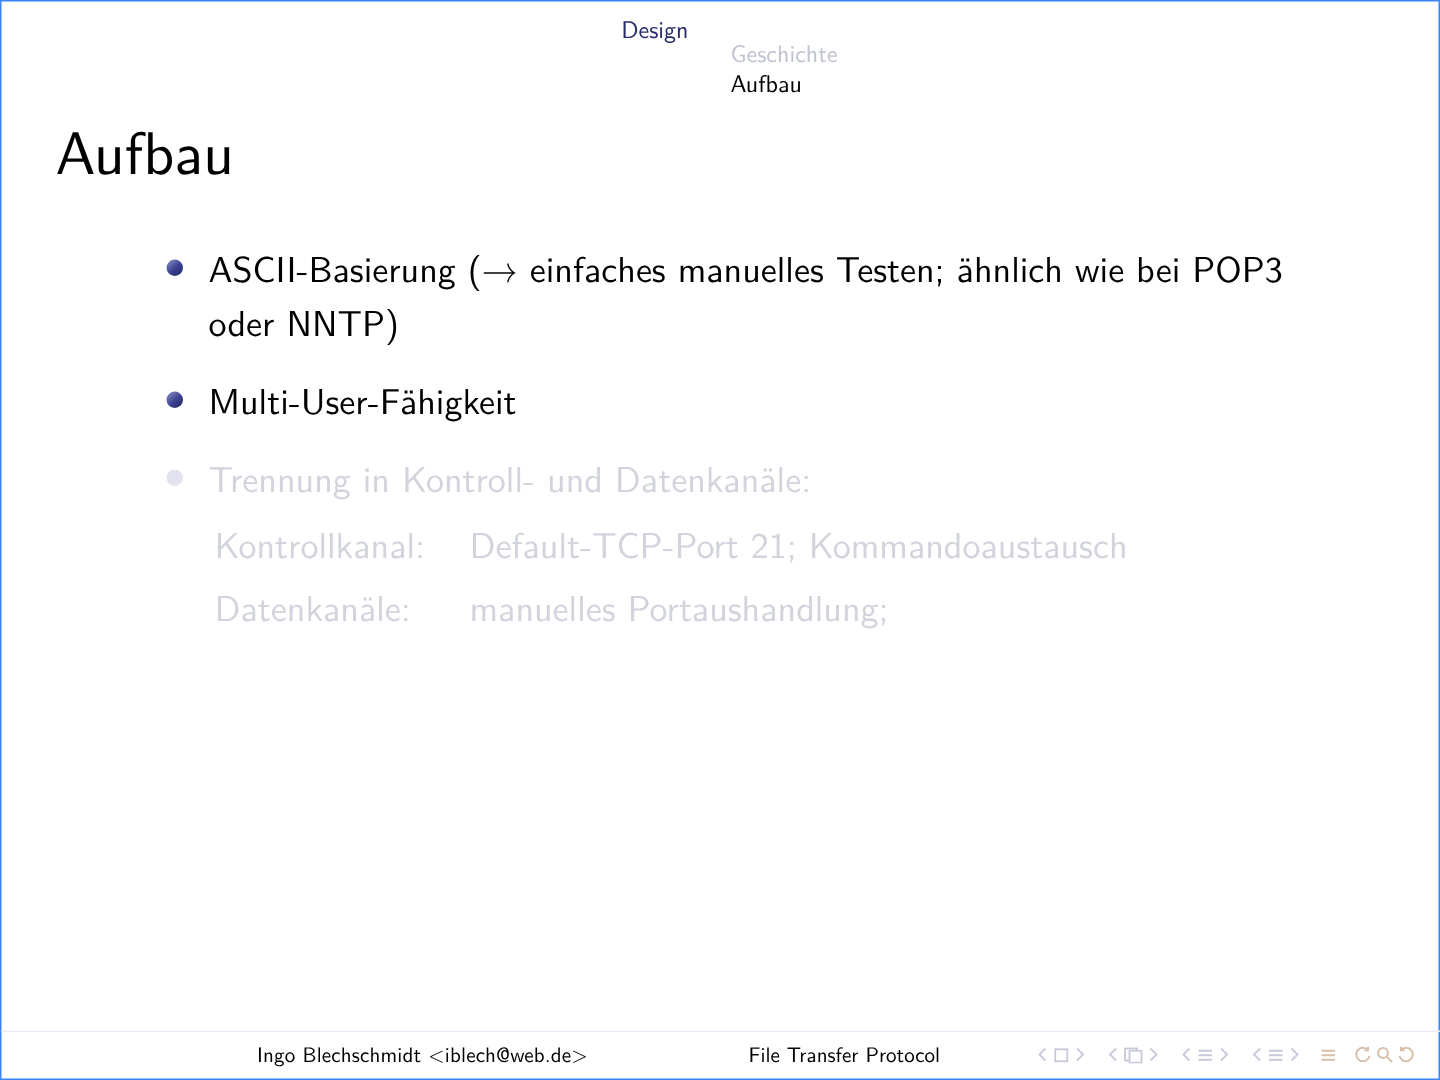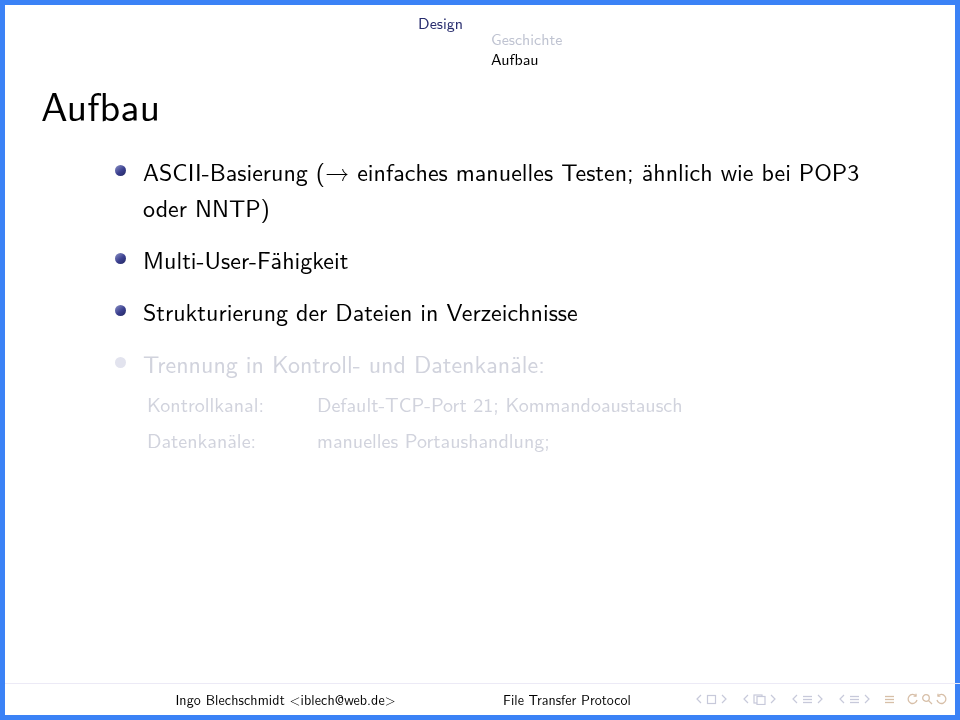--- a/index.html
+++ b/index.html
@@ -11,21 +11,21 @@
     font-family: "Latin Modern Sans", "Computer Modern Sans", "Lucida Grande", "DejaVu Sans", "Segoe UI", Arial, sans-serif;
     position: relative;
     color: #000;
     overflow: hidden;
   }
   
   .slide {
     position: absolute;
     left: 0; top: 0; width: 960px; height: 720px;
     background: #fff;
-    border: 5px solid #3b82f6;
+    border: 1px solid #3b82f6;
   }
 
   
   .topnav {
     position: absolute;
     top: 8px;
     left: 0;
     width: 960px;
     display: flex;
     flex-direction: row;
@@ -55,21 +55,21 @@
     top: 70px;
     font-size: 40px;
     font-weight: 400;
     color: #000;
   }
 
   
   .content {
     position: absolute;
     left: 110px;
-    top: 148px;
+    top: 160px;
     width: 770px;
     font-size: 24px;
     line-height: 1.5;
   }
   .itemize { list-style: none; padding: 0; margin: 0; }
   .itemize > li {
     position: relative;
     padding-left: 28px;
     margin-bottom: 16px;
   }
@@ -87,21 +87,21 @@
   }
   .dim { color: #d1d3dd; }
 
   .desc {
     display: grid;
     grid-template-columns: 160px 1fr;
     column-gap: 10px;
     row-gap: 6px;
     margin-top: 8px;
     margin-left: 4px;
-    font-size: 20px;
+    font-size: 24px;
   }
   .desc .term { white-space: nowrap; }
   .desc .def {}
 
   
   .footbar {
     position: absolute;
     left: 0;
     bottom: 0;
     width: 960px;
@@ -160,23 +160,20 @@
 
   <div class="frametitle">Aufbau</div>
 
   <div class="content">
     <ul class="itemize">
       <li>
         <span>ASCII-Basierung (→ einfaches manuelles Testen; ähnlich wie bei POP3 oder NNTP)</span>
       </li>
       <li>
         <span>Multi-User-Fähigkeit</span>
-      </li>
-      <li>
-        <span>Strukturierung der Dateien in Verzeichnisse</span>
       </li>
       <li class="dim">
         <span>Trennung in Kontroll- und Datenkanäle:</span>
         <div class="desc dim">
           <div class="term">Kontrollkanal:</div>
           <div class="def">Default-TCP-Port 21; Kommandoaustausch</div>
           <div class="term">Datenkanäle:</div>
           <div class="def">
             <span>manuelles Portaushandlung;</span><br>
           </div>

